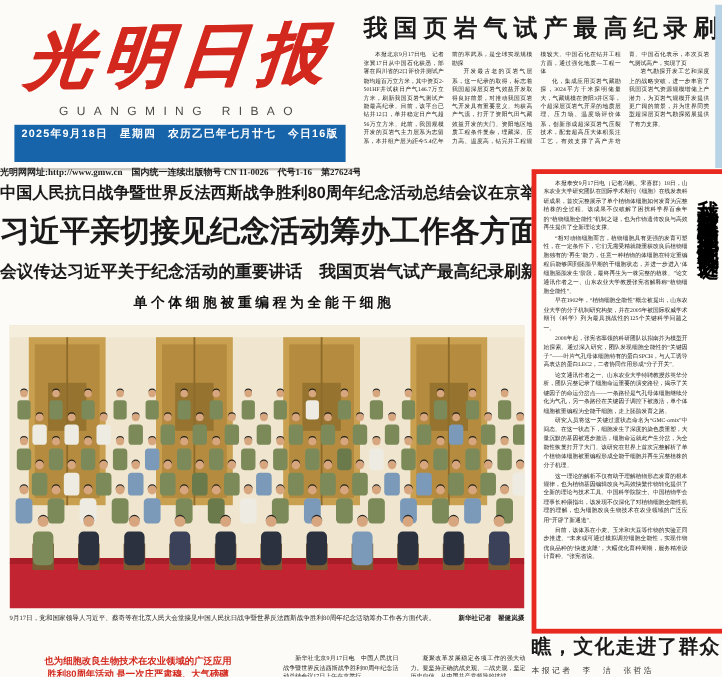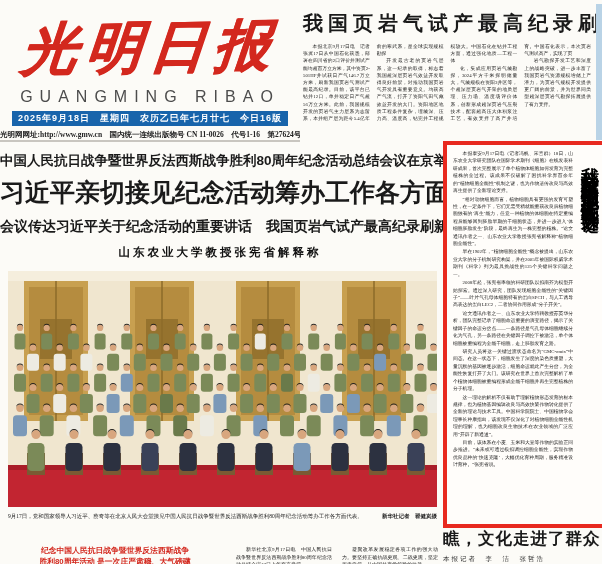--- a/index.html
+++ b/index.html
@@ -9,23 +9,23 @@
     font-family:"Liberation Serif","DejaVu Serif",serif;
     color:#1a1a1a;
   }
   
   .masthead{position:absolute;left:0;top:0;width:300px;height:140px;border-bottom:2px solid #c9c6c0;text-align:center;}
   .calligraphy{
     margin-top:8px;font-size:56px;line-height:78px;font-weight:bold;font-style:italic;
     color:#d3281e;letter-spacing:8px;transform:skewX(-6deg) rotate(-1deg);
     text-shadow:1px 0 #d3281e,0 1px #d3281e;white-space:nowrap;
   }
-  .pinyin{font-family:"Liberation Sans","DejaVu Sans",sans-serif;font-size:16px;letter-spacing:7px;color:#4c4c4c;margin-top:2px;}
+  .pinyin{font-family:"Liberation Sans","DejaVu Sans",sans-serif;font-size:10px;letter-spacing:7px;color:#4c4c4c;margin-top:2px;}
   .dateband{
-    margin:5px 12px 0;height:15px;line-height:15px;background:#1864ab;color:#fff;
+    margin:5px 12px 0;height:31px;line-height:15px;background:#1864ab;color:#fff;
     font-family:"Liberation Sans","DejaVu Sans",sans-serif;font-size:9px;font-weight:bold;letter-spacing:1px;white-space:nowrap;overflow:hidden;
   }
   .pubinfo{font-size:7.5px;font-weight:600;color:#222;margin-top:4px;white-space:nowrap;overflow:hidden;text-align:right;}
   
   .toparticle{position:absolute;left:303px;top:6px;width:288px;height:134px;}
   .toparticle h1{
     margin:4px 0 6px;font-size:20px;font-weight:bold;letter-spacing:5px;text-align:center;white-space:nowrap;
   }
   .topcols{
     column-count:4;column-gap:7px;height:98px;overflow:hidden;
@@ -93,21 +93,21 @@
     <p>化，集成应用页岩气藏勘探，3024平方千米探明储量大，气藏规模在资阳3井区等，个超深层页岩气开采的地质层理、压力场、温度场评价体系，创新形成超深页岩气压裂技术，配套超高压大体积泵注工艺，有效支撑了高产井培育。中国石化表示，本次页岩气测试高产，实现了页</p>
     <p>岩气勘探开发工艺和深度上的战略突破，进一步丰富了我国页岩气资源规模增储上产潜力，为页岩气规模开发提供更广阔的前景，并为世界同类型超深层页岩气勘探拓展提供了有力支撑。</p>
   </div>
 </div>
 <div class="edge-strip"></div>
 
 <div class="mainstory">
   <div class="kicker">中国人民抗日战争暨世界反法西斯战争胜利80周年纪念活动总结会议在京举行</div>
   <div class="bigheadline">习近平亲切接见纪念活动筹办工作各方面代表</div>
   <div class="deck">会议传达习近平关于纪念活动的重要讲话　我国页岩气试产最高纪录刷新</div>
-  <div class="secondary">山东农业大学教授张宪省解释称</div>
+  <div class="secondary">单个体细胞被重编程为全能干细胞</div>
 
   <div class="photo-wrap">
     <svg id="photo-svg" width="429" height="236" viewBox="0 0 429 236" xmlns="http://www.w3.org/2000/svg">
 
       <rect x="0" y="0" width="429" height="204" fill="#f0e6cf"></rect>
       <rect x="0" y="0" width="429" height="10" fill="#f5eedd"></rect>
 
       <g>
         <g transform="translate(16,10)">
             <rect width="64" height="140" fill="#c8a050"></rect>
@@ -427,21 +427,21 @@
   </div>
 
   <div class="caption-row">
     <span>9月17日，党和国家领导人习近平、蔡奇等在北京人民大会堂接见中国人民抗日战争暨世界反法西斯战争胜利80周年纪念活动筹办工作各方面代表。</span>
     <span class="credit">新华社记者　翟健岚摄</span>
   </div>
 </div>
 
 <div class="bottomstrip">
   <div class="strip-red">
-    <div>纪念中国人民抗日战争暨世界反法西斯战争</div>
+    <div>也为细胞改良生物技术在农业领域的广泛应用</div>
     <div>胜利80周年活动 是一次庄严肃穆、大气磅礴</div>
   </div>
   <div class="strip-col">
     <p>新华社北京9月17日电　中国人民抗日战争暨世界反法西斯战争胜利80周年纪念活动总结会议17日上午在京举行</p>
   </div>
   <div class="strip-col">
     <p>凝聚改革发展稳定各项工作的强大动力。要坚持正确抗战史观、二战史观，坚定历史自信，从中国共产党领导的抗战</p>
   </div>
 </div>
 

